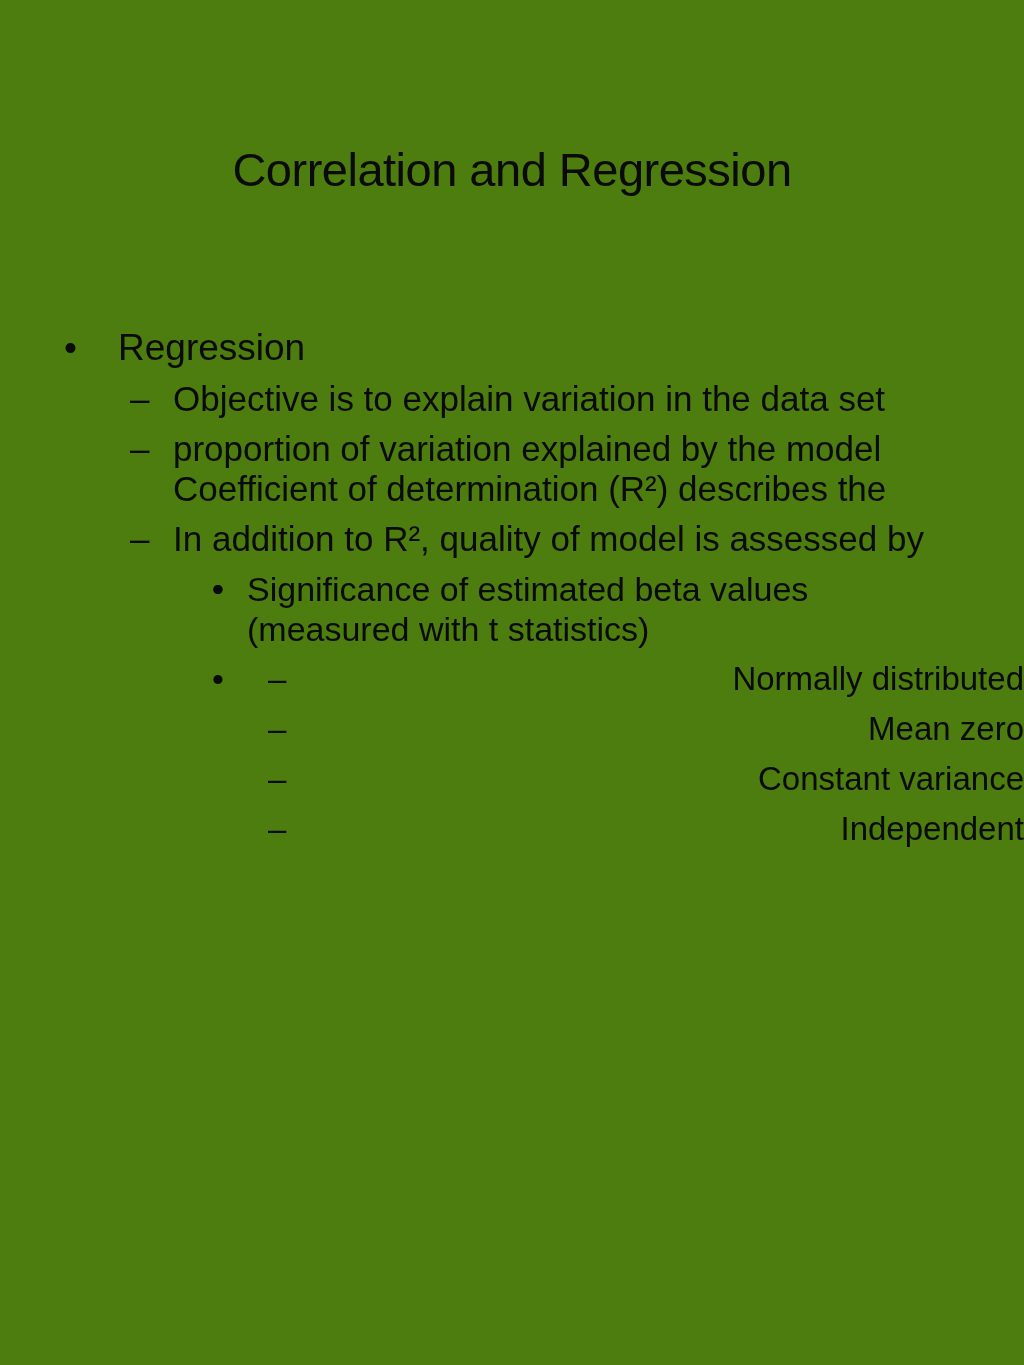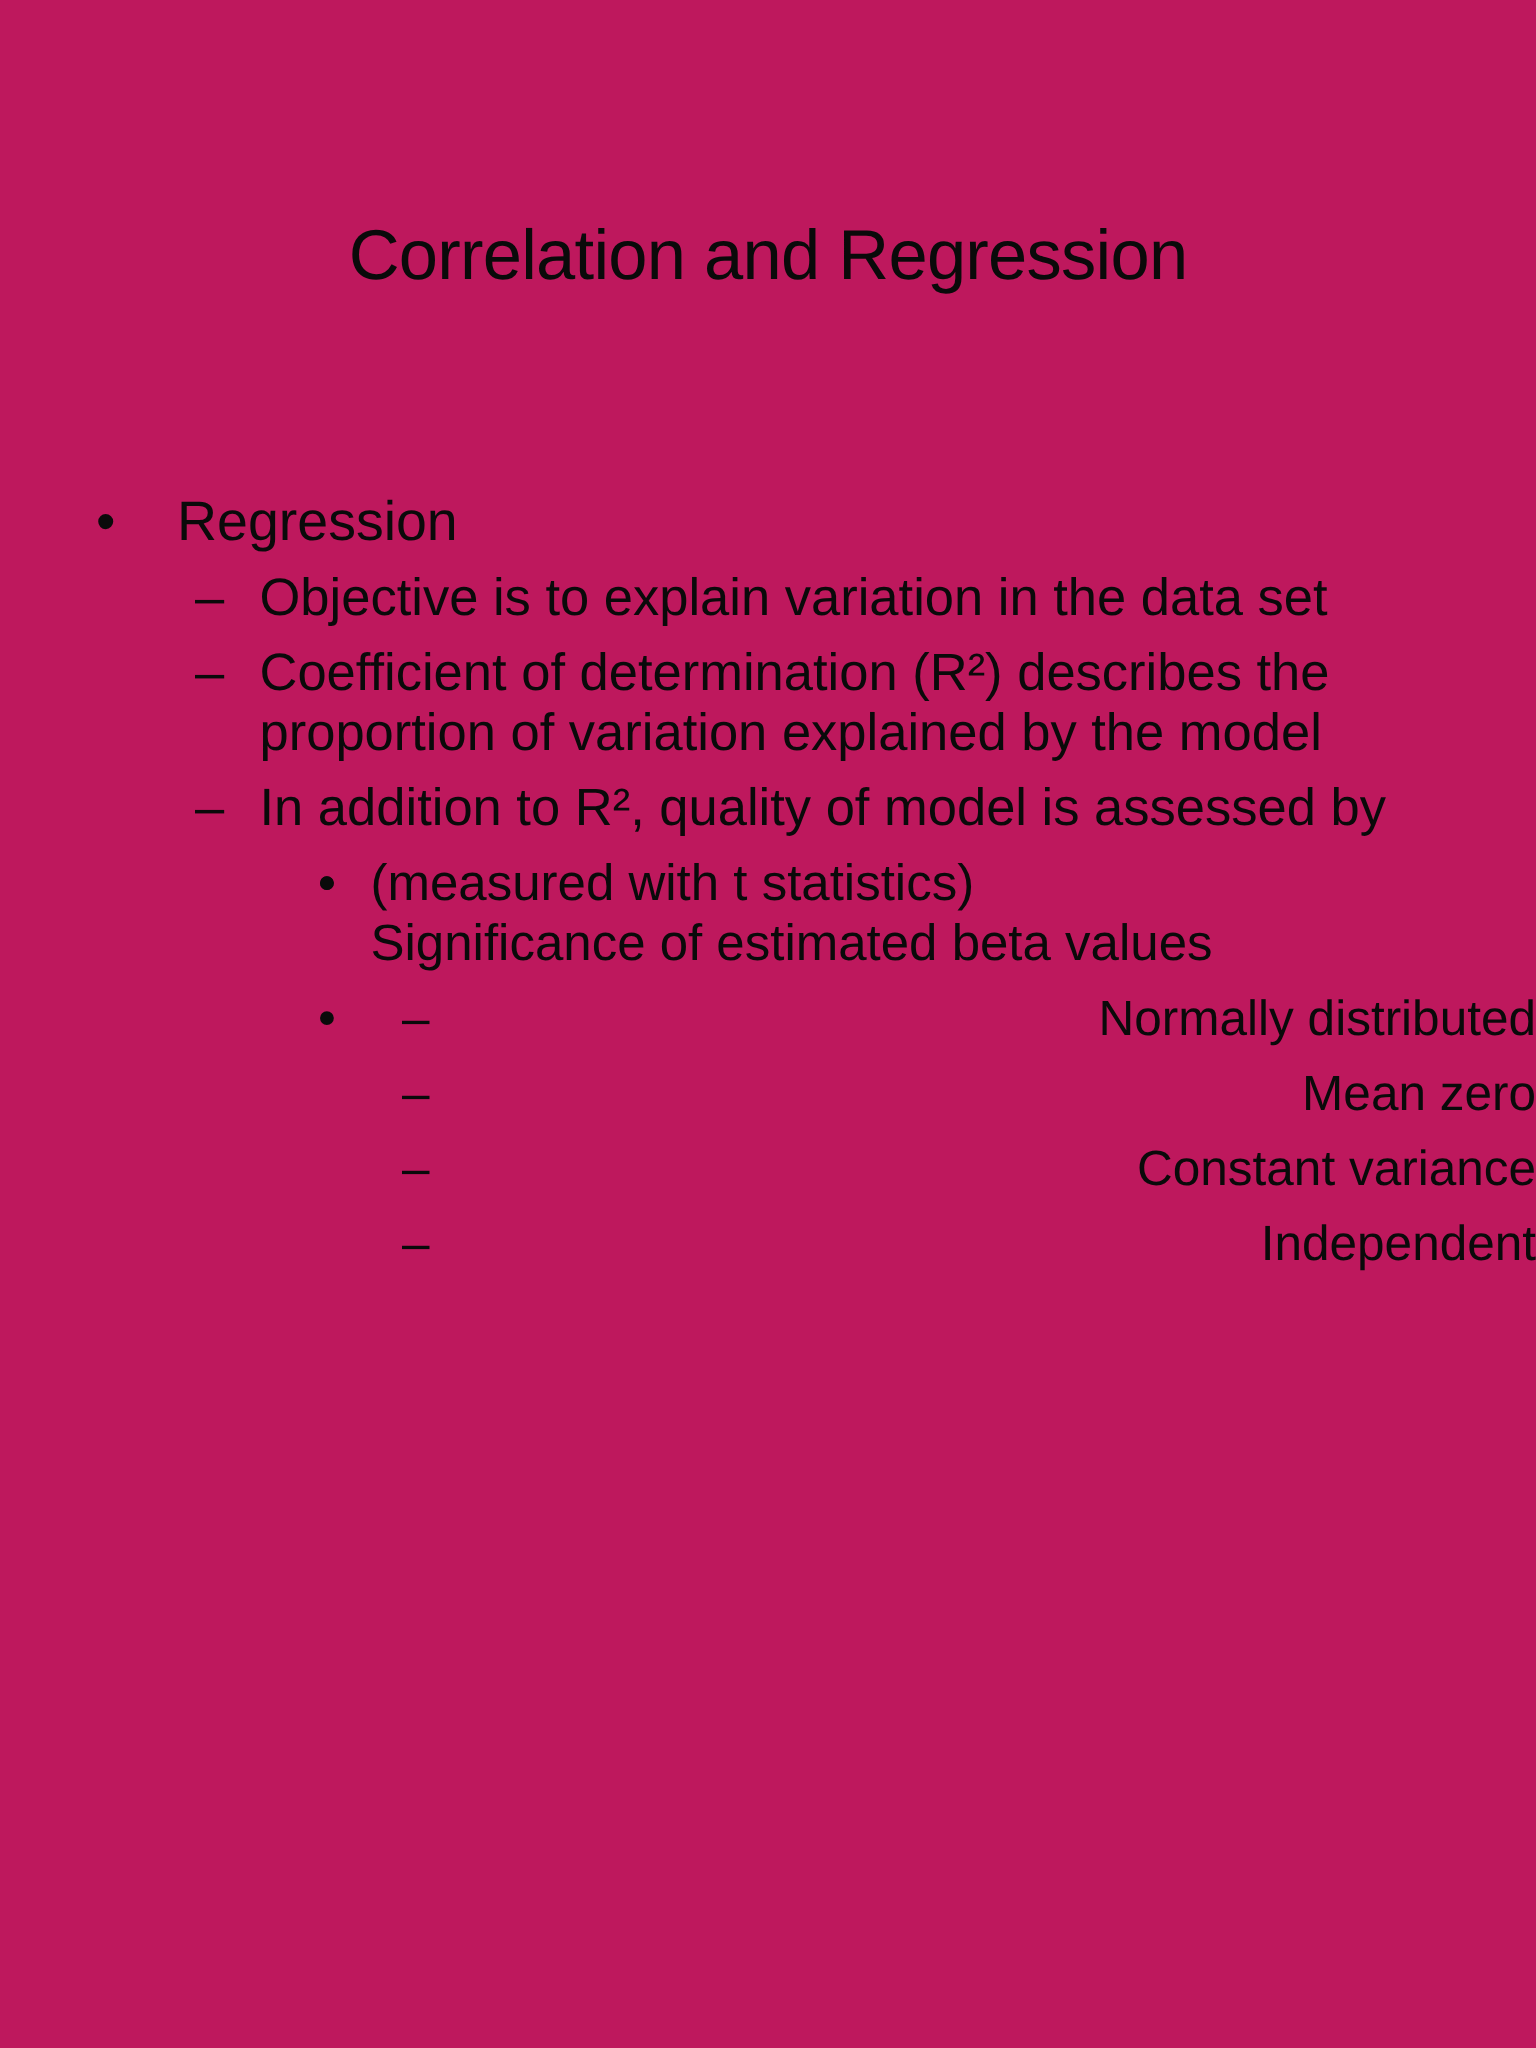--- a/index.html
+++ b/index.html
@@ -4,21 +4,21 @@
 <style>
   html, body {
     margin: 0;
     padding: 0;
     background: #ffffff;
   }
   .page {
     position: relative;
     width: 1024px;
     height: 1365px;
-    background: #be185d;
+    background: #4d7c0f;
     overflow: hidden;
     font-family: "Liberation Sans", "DejaVu Sans", sans-serif;
     color: #000000;
   }
   .slide-title {
     position: absolute;
     top: 146px;
     left: 0;
     width: 1024px;
     text-align: center;
@@ -81,43 +81,43 @@
     <div class="item lv2">
       <span class="marker">–</span>
       <div class="text">
         <div class="line">Objective is to explain variation in the data set</div>
       </div>
     </div>
 
     <div class="item lv2">
       <span class="marker">–</span>
       <div class="text">
+        <div class="line">proportion of variation explained by the model</div>
         <div class="line">Coefficient of determination (R²) describes the</div>
-        <div class="line">proportion of variation explained by the model</div>
       </div>
     </div>
 
     <div class="item lv2">
       <span class="marker">–</span>
       <div class="text">
         <div class="line">In addition to R², quality of model is assessed by</div>
       </div>
     </div>
 
     <div class="item lv3">
       <span class="marker">•</span>
       <div class="text">
       </div>
     </div>
 
     <div class="item lv3">
       <span class="marker">•</span>
       <div class="text">
+        <div class="line">Significance of estimated beta values</div>
         <div class="line">(measured with t statistics)</div>
-        <div class="line">Significance of estimated beta values</div>
       </div>
     </div>
 
     <div class="item lv3">
       <span class="marker">•</span>
     </div>
 
     <div class="item lv4">
       <span class="marker">–</span>
       <div class="text">

